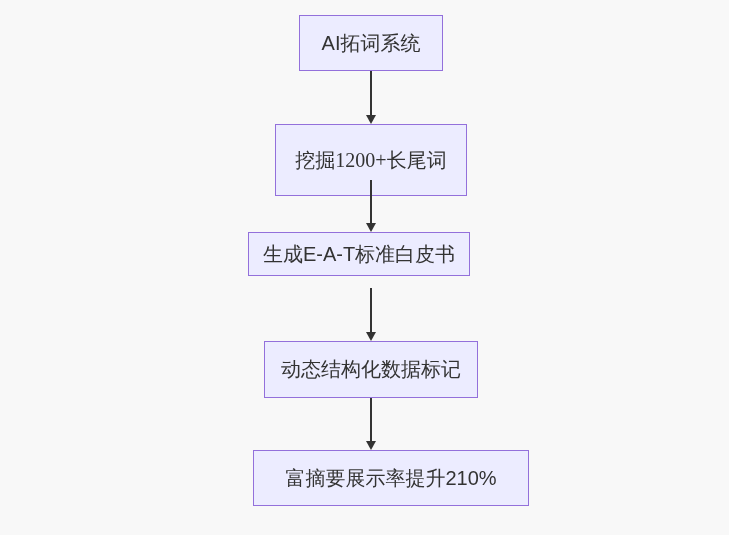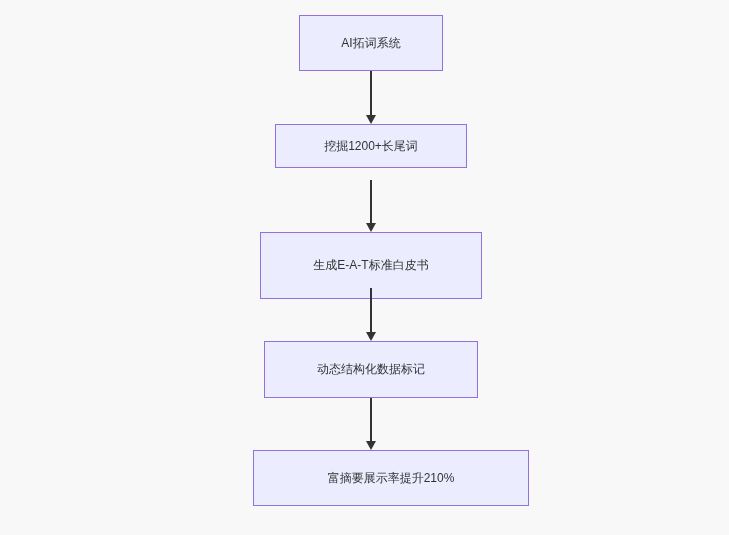--- a/index.html
+++ b/index.html
@@ -13,30 +13,30 @@
     background: #f8f8f8;
     overflow: hidden;
     font-family: "Liberation Sans", "DejaVu Sans", sans-serif;
   }
   .flow-node {
     position: absolute;
     box-sizing: border-box;
     background: #ececff;
     border: 1px solid #9370db;
     color: #333333;
-    font-size: 12px;
+    font-size: 20px;
     display: flex;
     align-items: center;
     justify-content: center;
     text-align: center;
     white-space: nowrap;
   }
   .node-1 { left: 299px; top: 15px;  width: 144px; height: 56px; }
-  .node-2 { left: 275px; top: 124px; width: 192px; height: 44px; }
-  .node-3 { left: 260px; top: 232px; width: 222px; height: 67px; }
+  .node-2 { left: 275px; top: 124px; width: 192px; height: 72px; font-family: Liberation Serif, serif; }
+  .node-3 { left: 248px; top: 232px; width: 222px; height: 44px; }
   .node-4 { left: 264px; top: 341px; width: 214px; height: 57px; }
   .node-5 { left: 253px; top: 450px; width: 276px; height: 56px; }
 
   .flow-arrow {
     position: absolute;
     left: 366px;          
     width: 10px;
     display: flex;
     flex-direction: column;
     align-items: center;

